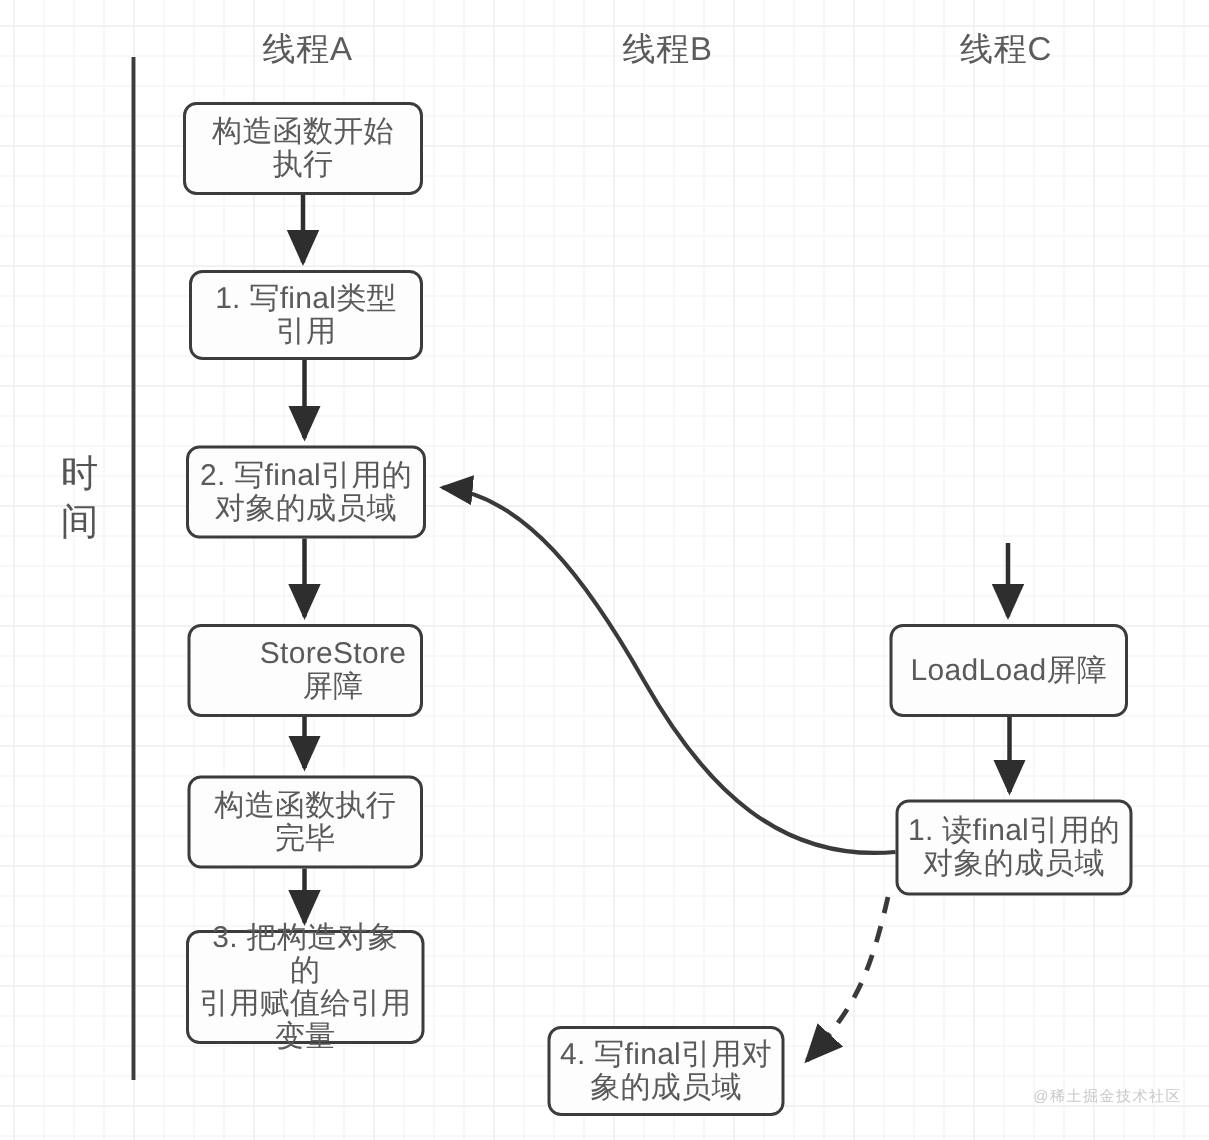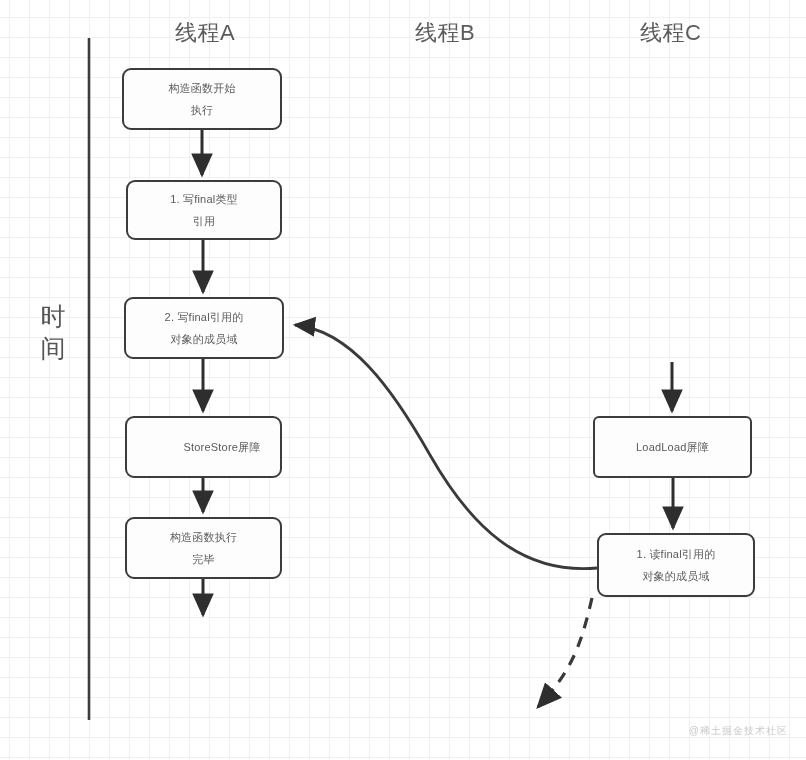--- a/index.html
+++ b/index.html
@@ -49,21 +49,21 @@
   }
   .time-label .ch { display: block; }
 
   .node {
     position: absolute;
     box-sizing: border-box;
     border: 2.5px solid #3c3c3c;
     border-radius: 9px;
     background: #fdfdfd;
     color: #5a5a5a;
-    font-size: 11px;
+    font-size: 20px;
     line-height: 22px;
     display: flex;
     align-items: center;
     justify-content: center;
     text-align: center;
     padding: 2px 6px;
     white-space: pre-line;
     letter-spacing: 0.2px;
   }
 
@@ -133,23 +133,28 @@
 引用</div>
 
   <div class="node" style="left:124px; top:297px; width:160px; height:62px;">2. 写final引用的
 对象的成员域</div>
 
   <div class="node" style="left:125px; top:416px; width:157px; height:62px;padding-left:43px;">StoreStore屏障</div>
 
   <div class="node" style="left:125px; top:517px; width:157px; height:62px;">构造函数执行
 完毕</div>
 
+  <div class="node" style="left:124px; top:620px; width:159px; height:76px;">3. 把构造对象的
+引用赋值给引用
+变量</div>
+
+  <div class="node" style="left:365px; top:684px; width:158px; height:60px;">4. 写final引用对
+象的成员域</div>
 
 
-
-  <div class="node" style="left:593px; top:416px; width:159px; height:62px;border-radius:6px;">LoadLoad屏障</div>
+  <div class="node" style="left:593px; top:416px; width:159px; height:62px;">LoadLoad屏障</div>
 
   <div class="node" style="left:597px; top:533px; width:158px; height:64px;">1. 读final引用的
 对象的成员域</div>
 
   <div class="watermark">@稀土掘金技术社区</div>
 
 </div>
 
 </body></html>

